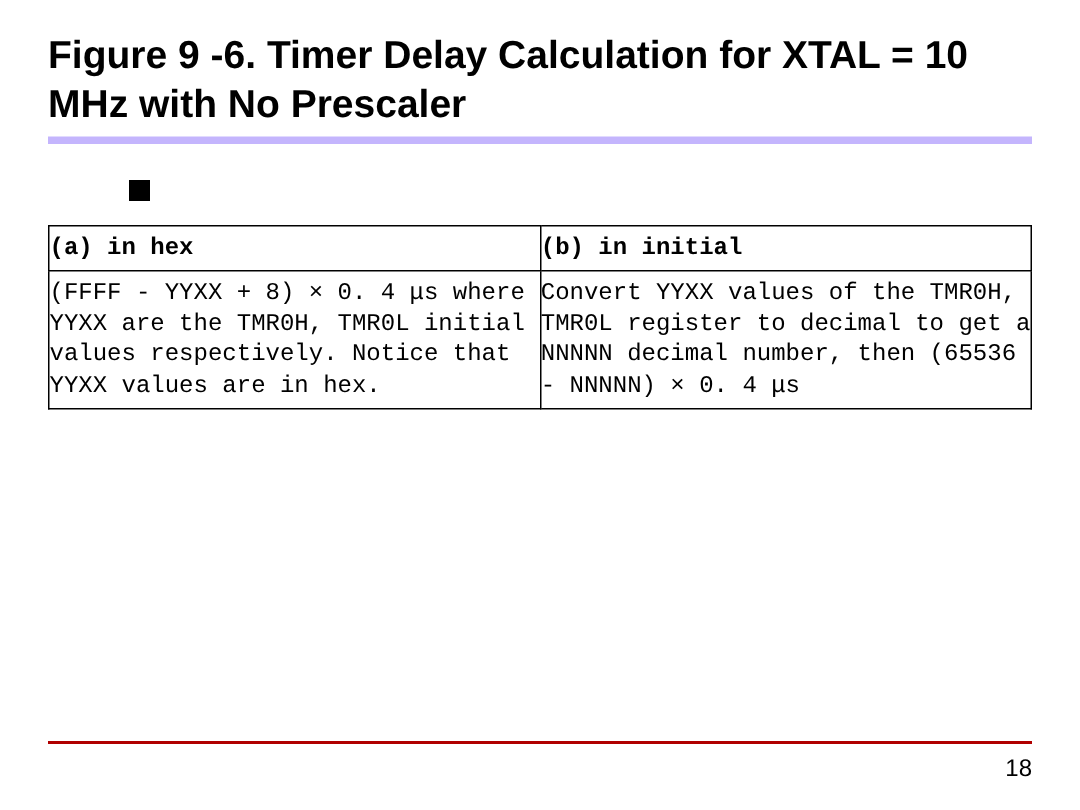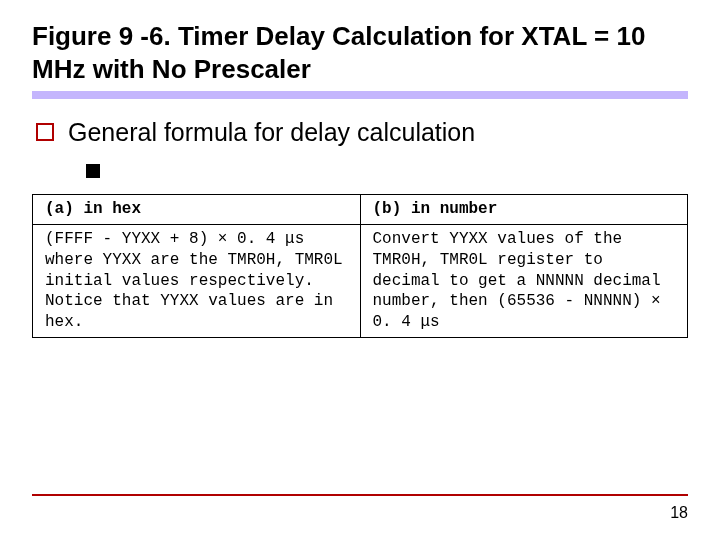--- a/index.html
+++ b/index.html
@@ -9,21 +9,21 @@
     height: 540px;
     font-family: Arial, Helvetica, sans-serif;
     background: #fff;
     position: relative;
     box-sizing: border-box;
   }
   .slide {
     padding: 20px 32px 0 32px;
   }
   .title-block {
-    border-bottom: 8px solid #c4b5fd;
+    border-bottom: 5px solid #c4b5fd;
     padding-bottom: 6px;
     margin-bottom: 18px;
   }
   .title {
     font-size: 26px;
     font-weight: bold;
     color: #000;
     line-height: 1.25;
   }
   .bullet1 {
@@ -64,21 +64,21 @@
     font-size: 22px;
     color: #000;
   }
   table.box {
     width: 100%;
     border-collapse: collapse;
     table-layout: fixed;
   }
   table.box td {
     border: 1px solid #000;
-    padding: 4px 12px;
+    padding: 4px 0;
     vertical-align: top;
     font-family: "Courier New", Courier, monospace;
     font-size: 16px;
     line-height: 1.3;
   }
   table.box td.header {
     font-weight: bold;
     padding-top: 4px;
     padding-bottom: 4px;
   }
@@ -99,34 +99,30 @@
 </style>
 </head>
 <body>
 
 <div class="slide">
 
   <div class="title-block">
     <div class="title">Figure 9 -6. Timer Delay Calculation for XTAL = 10 MHz with No Prescaler</div>
   </div>
 
-  <div class="bullet1">
-    <div class="marker"></div>
-    <div class="text">General formula for delay calculation</div>
-  </div>
 
   <div class="bullet2">
     <div class="marker"></div>
   </div>
 
   <table class="box">
     <tbody>
         <tr>
       <td class="header">(a) in hex</td>
-      <td class="header">(b) in number</td>
+      <td class="header">(b) in initial</td>
     </tr>
     <tr>
       <td>(FFFF - YYXX + 8) × 0. 4 μs where YYXX are the TMR0H, TMR0L initial values respectively. Notice that YYXX values are in hex.</td>
       <td>Convert YYXX values of the TMR0H, TMR0L register to decimal to get a NNNNN decimal number, then (65536 - NNNNN) × 0. 4 μs</td>
     </tr>
   </tbody>
     </table>
 
 </div>
 

